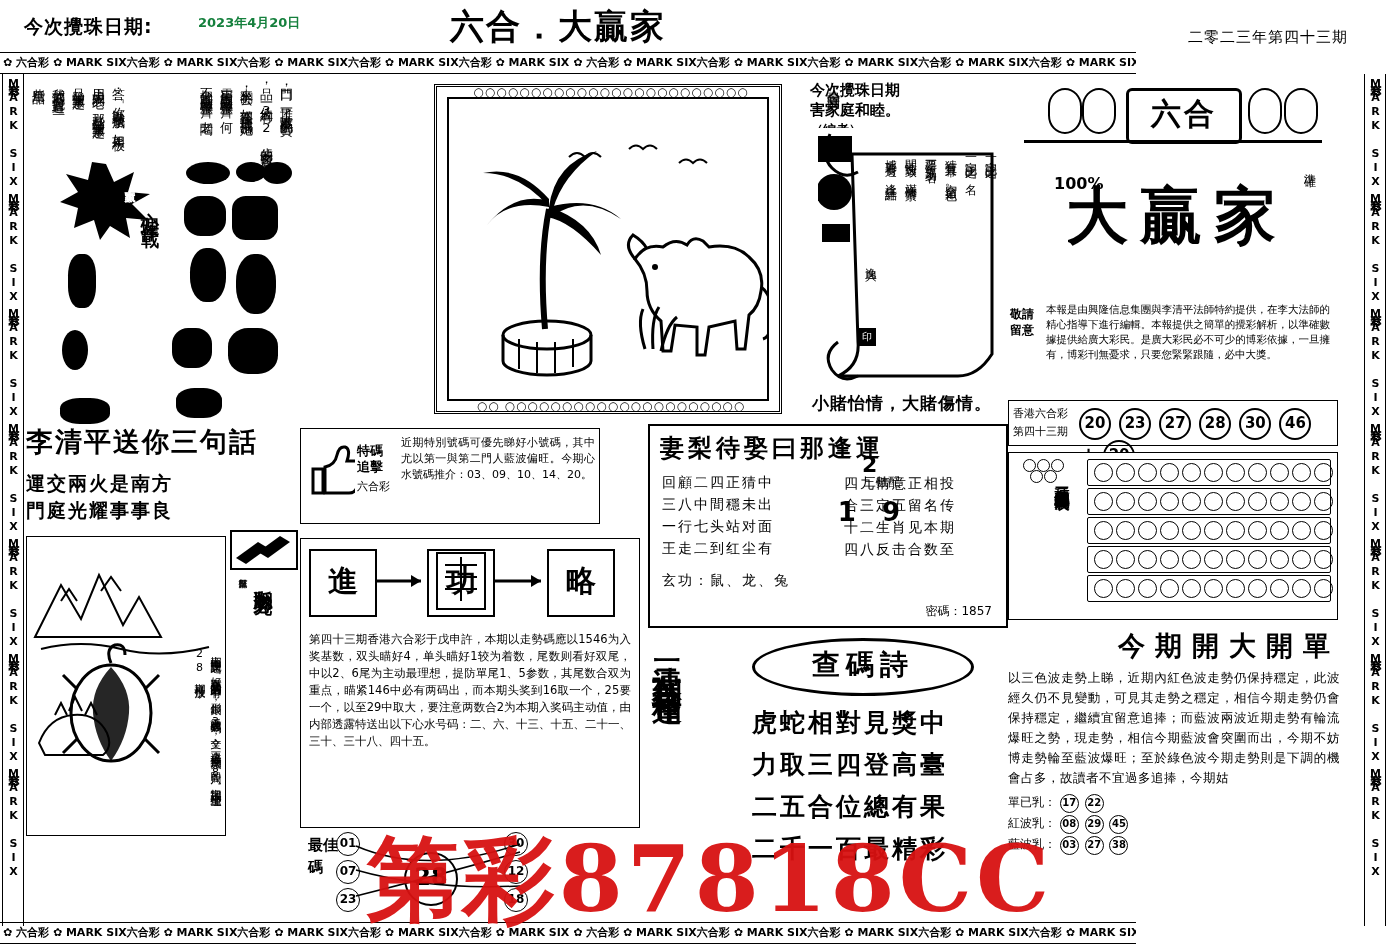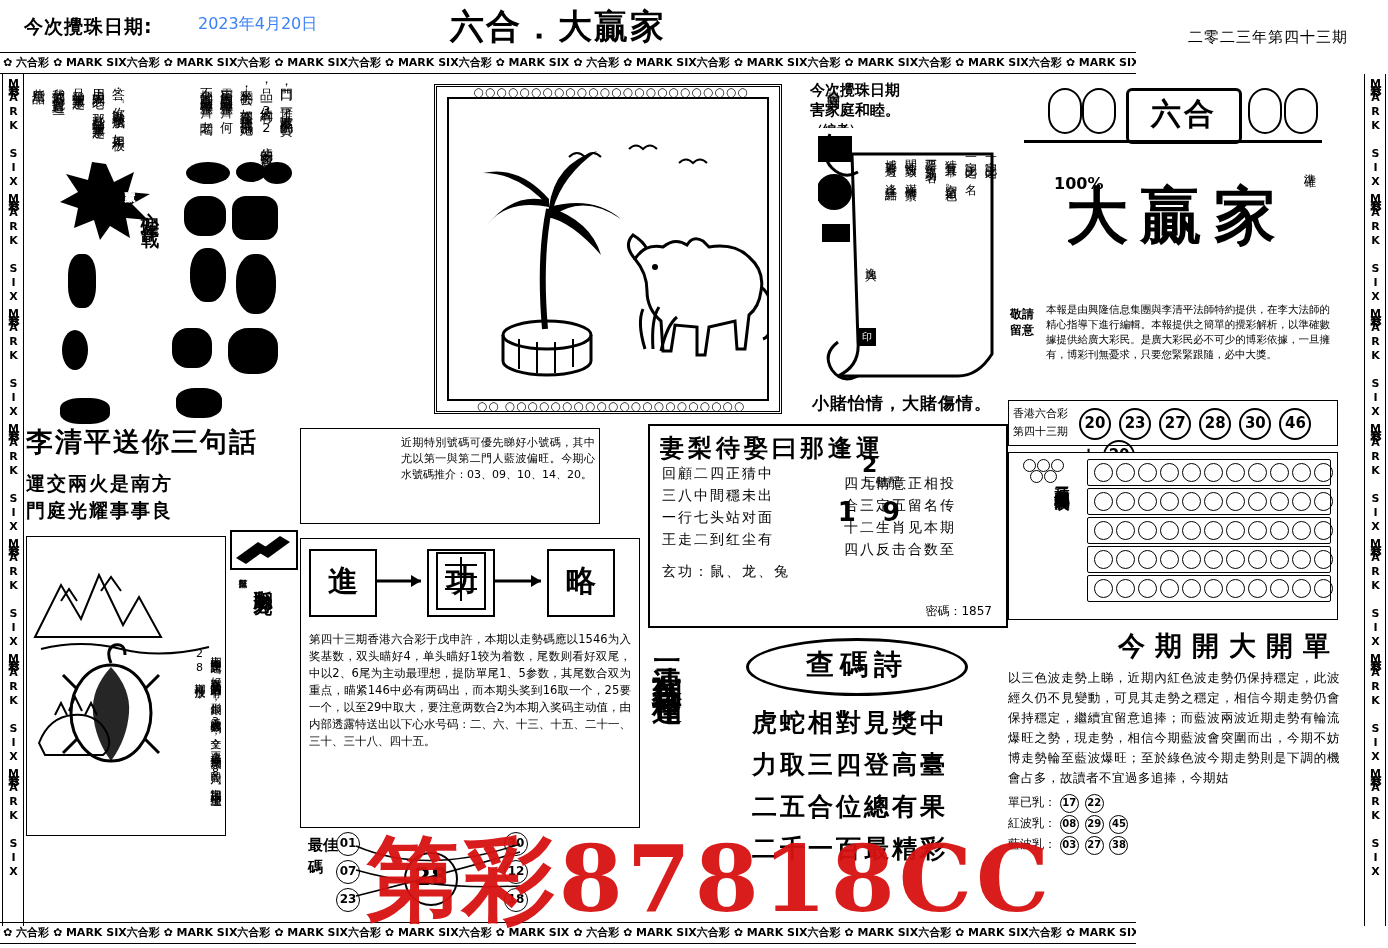--- a/index.html
+++ b/index.html
@@ -2,21 +2,21 @@
 <html><head>
 <meta charset="utf-8">
 <style>
   html,body{margin:0;padding:0;background:#fff;}
   body{width:1388px;height:948px;font-family:"DejaVu Sans","Liberation Sans",sans-serif;color:#000;overflow:hidden;position:relative;}
   .page{position:relative;width:1388px;height:948px;}
 
   
   .hdr{position:absolute;left:0;top:0;width:1388px;height:50px;}
   .hdr-date-label{position:absolute;left:24px;top:14px;font-size:19px;font-weight:bold;letter-spacing:1px;}
-  .hdr-date-val{position:absolute;left:198px;top:14px;font-size:16px;font-weight:normal;color:#3b82f6;}
+  .hdr-date-val{position:absolute;left:198px;top:14px;font-size:13px;font-weight:bold;color:#15803d;}
   .hdr-title{position:absolute;left:0;top:4px;width:1116px;text-align:center;font-size:34px;font-weight:bold;letter-spacing:2px;font-family:"DejaVu Serif","Liberation Serif",serif;}
   .hdr-issue{position:absolute;right:40px;top:28px;font-size:15px;letter-spacing:1px;}
 
   
   .strip{position:absolute;left:0;width:1136px;height:20px;background:#fff;font-size:11px;font-weight:bold;
          white-space:nowrap;overflow:hidden;letter-spacing:0px;line-height:20px;}
   .strip.top{top:52px;border-top:1px solid #000;border-bottom:1px solid #000;}
   .strip.bot{bottom:4px;border-top:1px solid #000;border-bottom:1px solid #000;}
   .strip span{padding:0 3px;}
 
@@ -124,21 +124,21 @@
   .fan-top{position:absolute;left:0;top:0;width:64px;height:36px;border:2px solid #000;}
   .fan-txt{position:absolute;left:8px;top:44px;font-size:19px;font-weight:bold;line-height:24px;
            writing-mode:vertical-rl;text-orientation:upright;letter-spacing:2px;}
 
   
   .vbig{position:absolute;font-size:30px;font-weight:bold;writing-mode:vertical-rl;text-orientation:upright;
         letter-spacing:6px;font-family:"DejaVu Serif","Liberation Serif",serif;}
 
   
   #poem{left:700px;top:636px;width:300px;height:272px;border:none;}
-  .poem-oval{position:absolute;left:46px;top:2px;width:216px;height:52px;border:3px solid #000;border-radius:50%;
+  .poem-oval{position:absolute;left:52px;top:2px;width:216px;height:52px;border:3px solid #000;border-radius:50%;
              text-align:center;line-height:48px;font-size:28px;font-weight:bold;letter-spacing:6px;}
   .poem-line{font-size:25px;font-weight:bold;letter-spacing:3px;line-height:42px;text-align:center;}
 
   
   #ana{left:1008px;top:628px;width:332px;height:290px;border:none;}
   .ana-title{font-size:27px;font-weight:bold;letter-spacing:10px;text-align:right;}
   .ana-body{font-size:12.5px;line-height:20px;text-align:justify;letter-spacing:0.5px;}
   .ana-wave{font-size:12px;line-height:20px;}
   .ana-ball{display:inline-block;width:17px;height:17px;border:1px solid #000;border-radius:50%;text-align:center;
             line-height:15px;font-size:10px;font-weight:bold;margin-right:2px;}
@@ -388,26 +388,34 @@
 
   <div class="box" id="hl1">
     <div class="hl1-txt">李清平送你三句話</div>
   </div>
   <div class="box" id="hl2">
     <div class="hl2-grid">運交兩火是南方</div>
     <div class="hl2-grid">門庭光耀事事良</div>
   </div>
 
   <div class="box" id="thumbs">
+    <div class="thumb-tag">
+      <svg width="46" height="50" viewBox="0 0 46 50" style="position:absolute;left:0;top:2px;">
+        <path d="M14 48 v-24 h-10 v24 z" fill="none" stroke="#000" stroke-width="3"></path>
+        <path d="M16 48 v-26 q10 -2 12 -12 q2 -9 8 -8 q6 2 2 14 h10 q6 0 4 8 l-4 18 q-2 6 -8 6 z" fill="none" stroke="#000" stroke-width="3"></path>
+      </svg>
+      <div style="position:absolute;left:48px;top:0;width:38px;font-size:13px;font-weight:bold;line-height:16px;">特碼追擊</div>
+      <div style="position:absolute;left:48px;top:36px;width:38px;font-size:11px;">六合彩</div>
+    </div>
     <div class="thumb-note">近期特別號碼可優先睇好小號碼，其中尤以第一與第二門人藍波偏旺。今期心水號碼推介：03、09、10、14、20。</div>
   </div>
 
   <div class="box" id="verse">
     <div class="verse-title">妻梨待娶曰那逢運</div>
-    <div class="verse-col" style="left:12px;top:36px;width:150px;">
+    <div class="verse-col" style="left:12px;top:46px;width:150px;font-family:Liberation Serif, serif;">
       <div>回顧二四正猜中</div>
       <div>三八中間穩未出</div>
       <div>一行七头站对面</div>
       <div>王走二到红尘有</div>
       <div style="margin-top:10px;">玄功：鼠、龙、兔</div>
     </div>
     <div class="verse-col" style="right:12px;top:46px;width:150px;">
       <div>四九情意正相投</div>
       <div>合三定五留名传</div>
       <div>十二生肖见本期</div>

